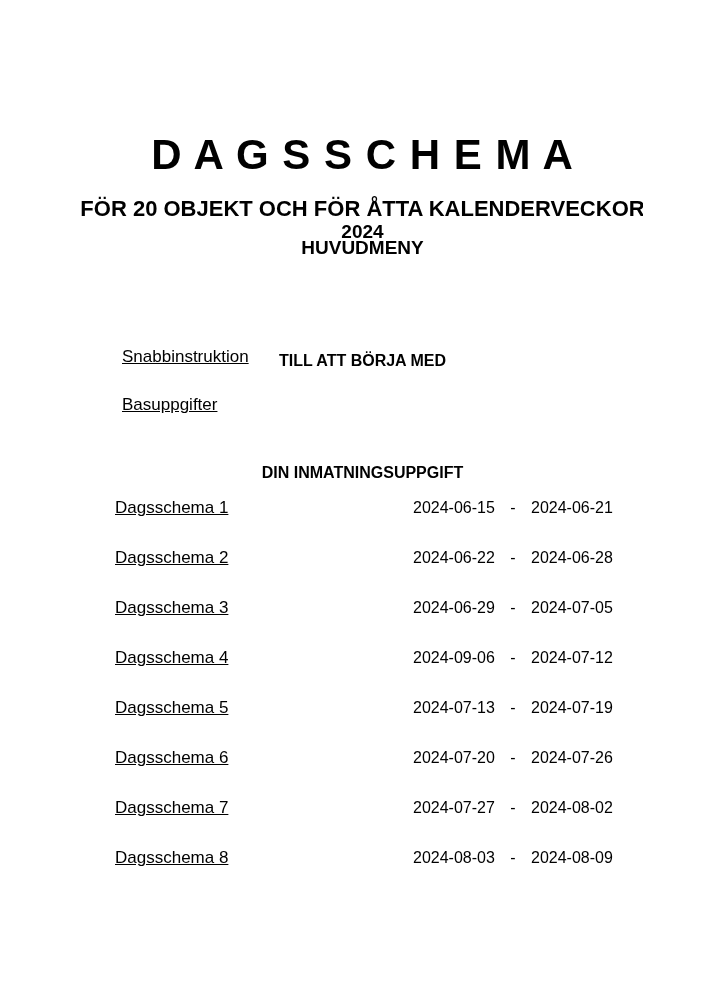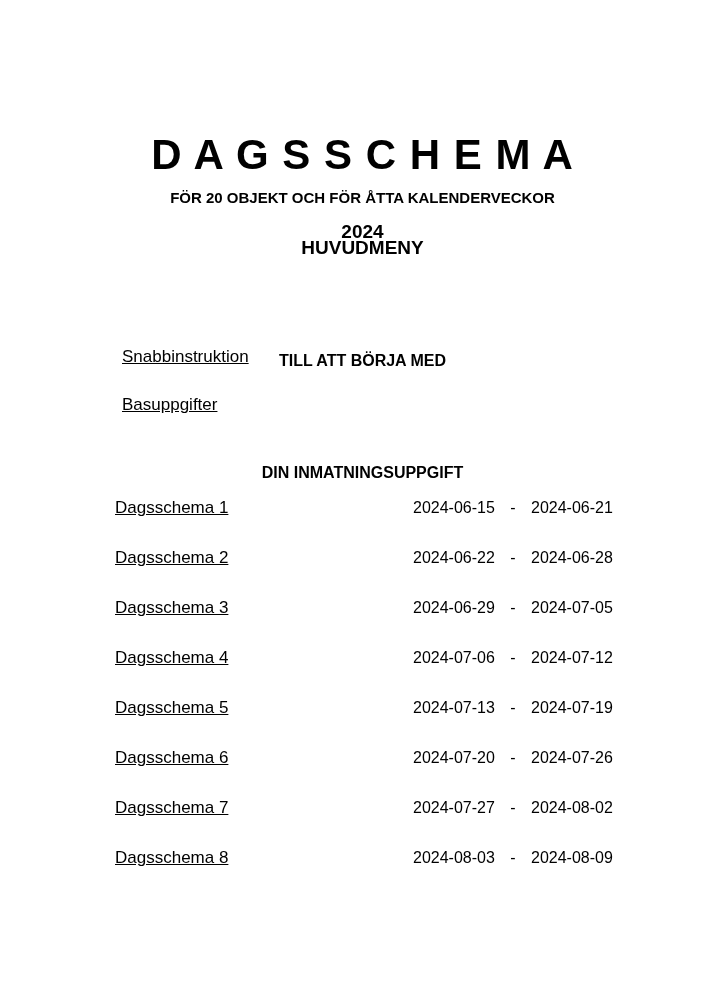--- a/index.html
+++ b/index.html
@@ -25,22 +25,22 @@
     white-space: nowrap;
   }
   .doc-title {
     top: 134px;
     font-size: 42px;
     font-weight: bold;
     letter-spacing: 1px;
     line-height: 1;
   }
   .doc-subtitle {
-    top: 190px;
-    font-size: 15px;
+    top: 198px;
+    font-size: 22px;
     font-weight: bold;
     line-height: 1;
     text-align: center;
   }
   .doc-year {
     top: 222px;
     font-size: 19px;
     font-weight: bold;
     line-height: 1;
   }
@@ -138,21 +138,21 @@
 
   <div class="row">
     <a class="doc-link">Dagsschema 3</a>
     <span class="date">2024-06-29</span>
     <span class="dash">-</span>
     <span class="date">2024-07-05</span>
   </div>
 
   <div class="row">
     <a class="doc-link">Dagsschema 4</a>
-    <span class="date">2024-07-06</span>
+    <span class="date">2024-09-06</span>
     <span class="dash">-</span>
     <span class="date">2024-07-12</span>
   </div>
 
   <div class="row">
     <a class="doc-link">Dagsschema 5</a>
     <span class="date">2024-07-13</span>
     <span class="dash">-</span>
     <span class="date">2024-07-19</span>
   </div>

